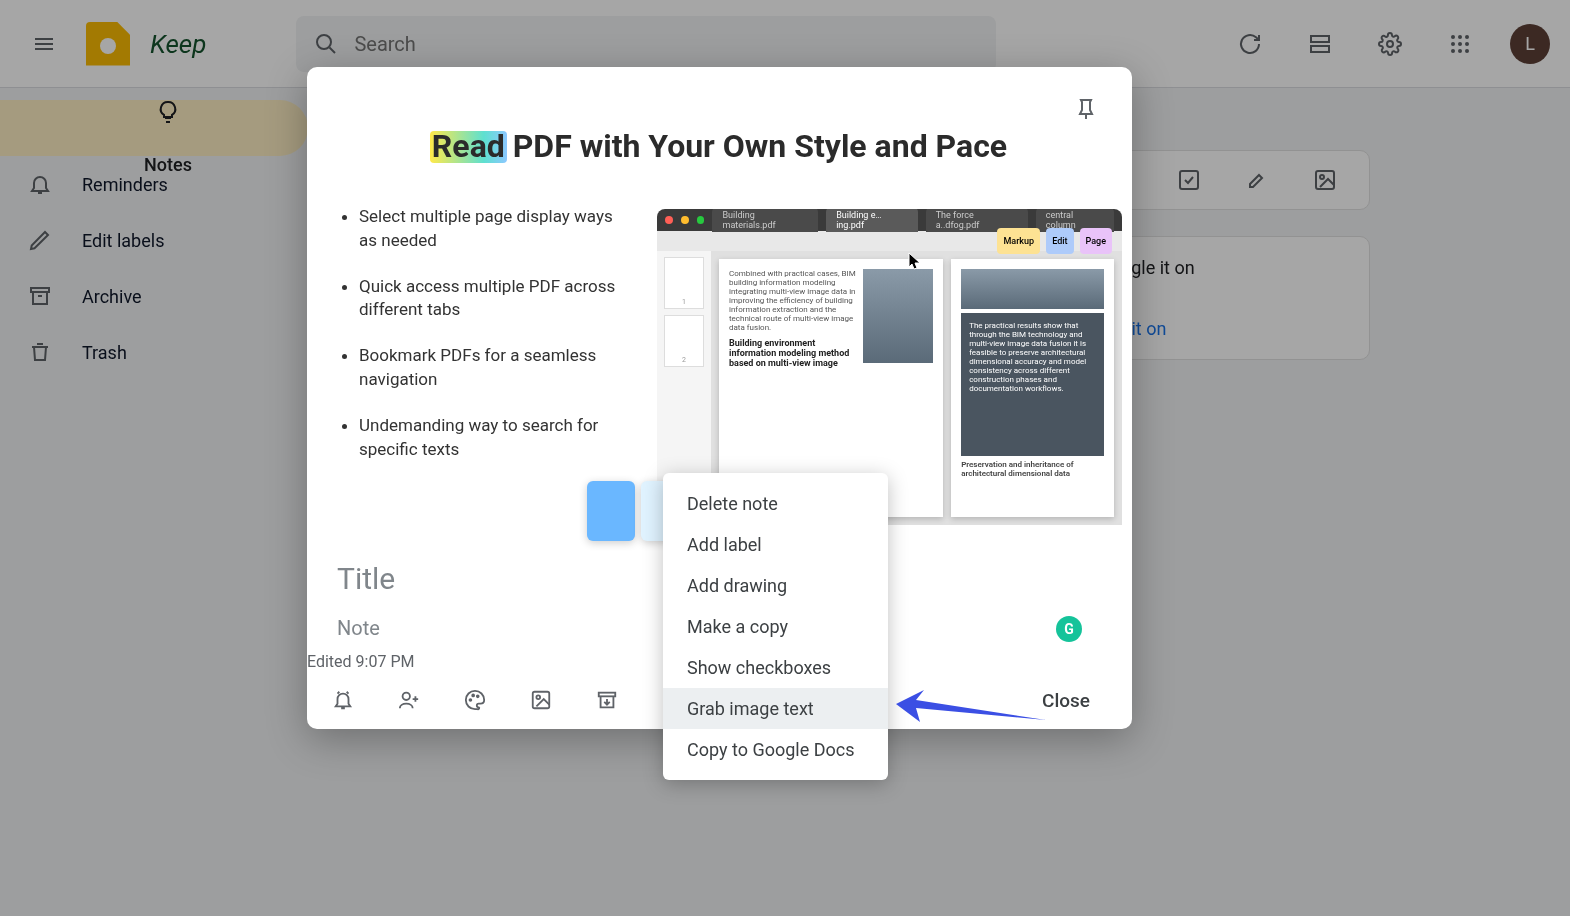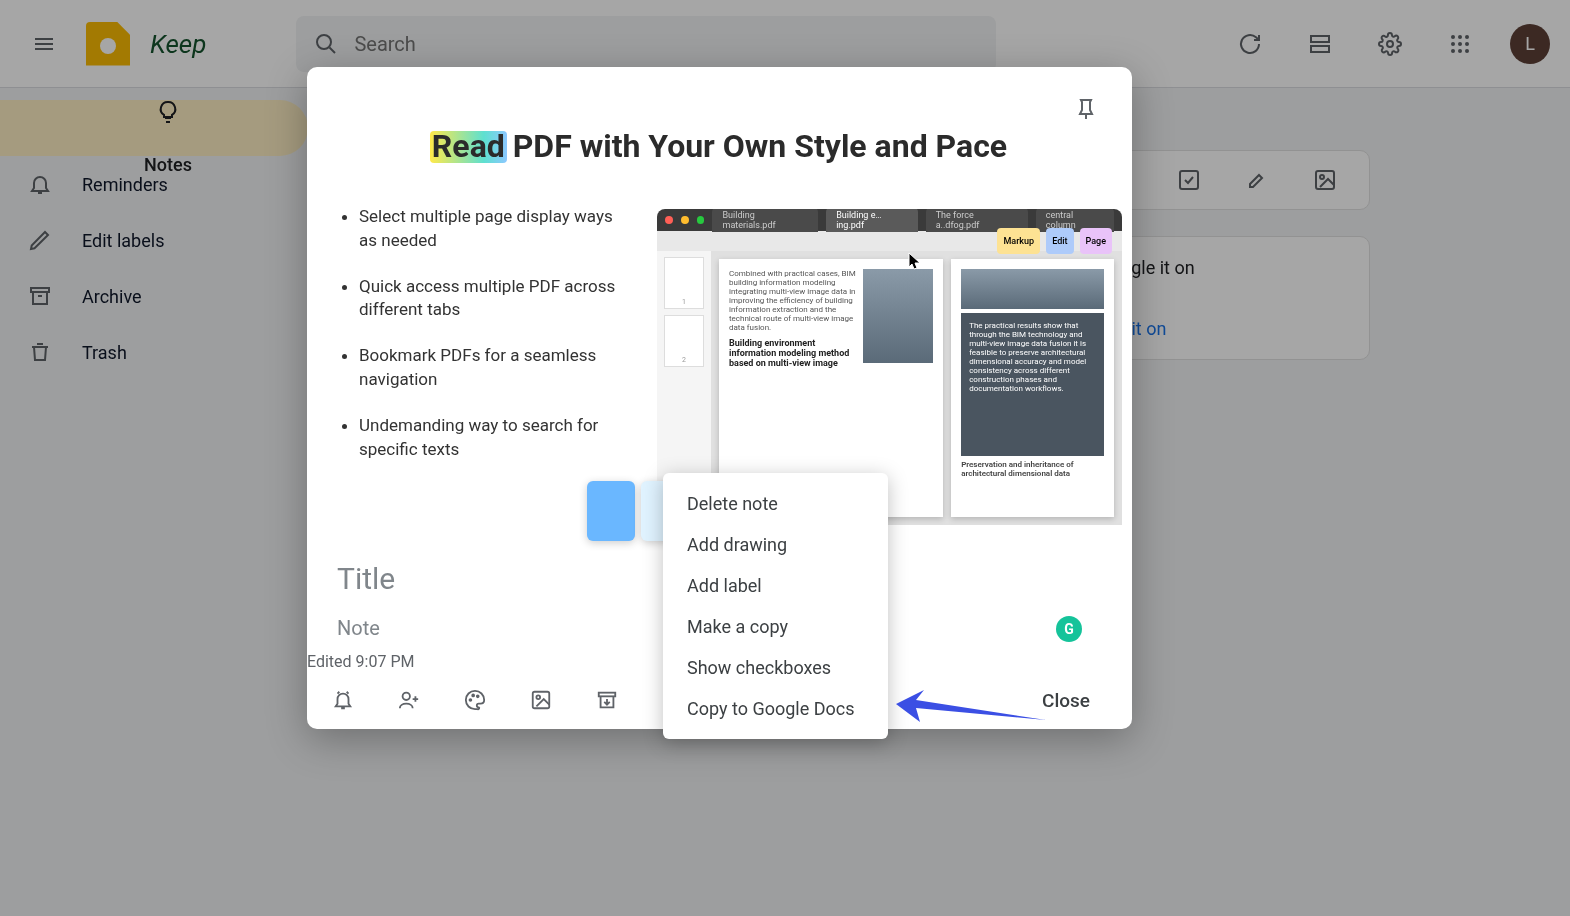--- a/index.html
+++ b/index.html
@@ -339,22 +339,23 @@
 </div>
 
 <div class="cursor">
   <svg width="14" height="18" viewBox="0 0 14 18">
       <path d="M1 1l0 14 3-3 2 5 3-1-2-5 5 0z" fill="#000" stroke="#fff" stroke-width="1"></path>
     </svg>
 </div>
 
 <div class="ctx-menu">
   <div class="ctx-item">Delete note</div>
+  <div class="ctx-item">Add label</div>
   <div class="ctx-item">Add drawing</div>
-  <div class="ctx-item">Add label</div>
   <div class="ctx-item">Make a copy</div>
   <div class="ctx-item">Show checkboxes</div>
+  <div class="ctx-item hovered">Grab image text</div>
   <div class="ctx-item">Copy to Google Docs</div>
 </div>
 
 <svg class="arrow" viewBox="0 0 150 36">
   <path d="M150 30 L20 10 L28 0 L0 14 L24 32 L20 18 Z" fill="#3b4fe4"></path>
 </svg>
 
 </body></html>

